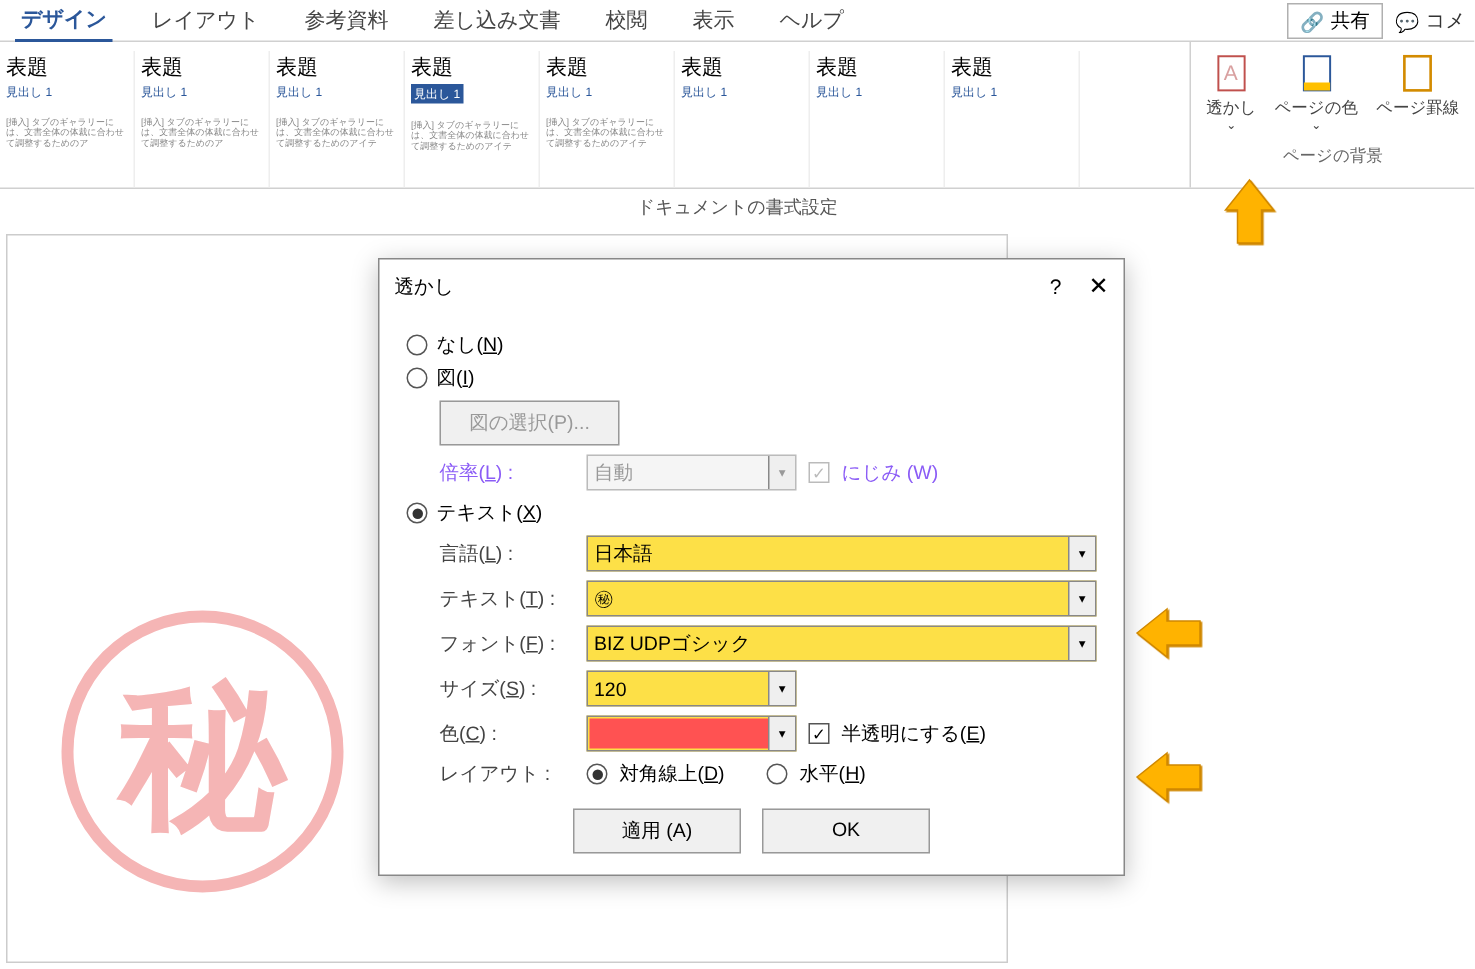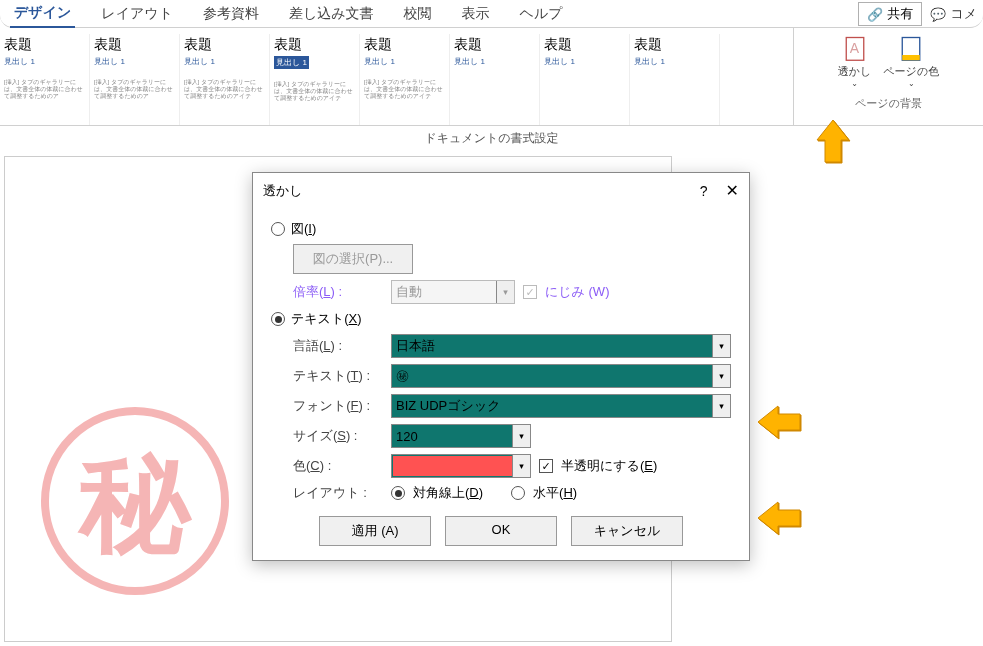--- a/index.html
+++ b/index.html
@@ -1,19 +1,19 @@
 <!DOCTYPE html>
 <html><head>
 <meta charset="utf-8">
 <style>
 * { box-sizing: border-box; margin: 0; padding: 0; font-family: "Yu Gothic UI", "Meiryo", sans-serif; }
 body { width: 983px; height: 646px; background: #fff; overflow: hidden; position: relative; }
 
 
-.ribbon-tabs { display: flex; align-items: center; height: 28px; border-bottom: 1px solid #d0d0d0; padding-left: 10px; gap: 22px; font-size: 14px; border-radius: 13px; }
+.ribbon-tabs { display: flex; align-items: center; height: 28px; border-bottom: 1px solid #d0d0d0; padding-left: 10px; gap: 22px; font-size: 14px; }
 .ribbon-tab { padding: 4px 4px; cursor: pointer; color: #444; }
 .ribbon-tab.active { color: #2b579a; border-bottom: 2px solid #2b579a; font-weight: 600; }
 
 
 .topright { position: absolute; top: 0; right: 0; display: flex; align-items: center; height: 28px; gap: 8px; padding-right: 6px; }
 .share-btn { border: 1px solid #b0b0b0; padding: 2px 8px; font-size: 13px; display: flex; align-items: center; gap: 4px; background: #fff; cursor: pointer; }
 .comment-btn { font-size: 13px; display: flex; align-items: center; gap: 4px; color: #333; }
 
 
 .ribbon-body { display: flex; height: 98px; border-bottom: 1px solid #d0d0d0; }
@@ -44,21 +44,21 @@
 .dialog-title-right { display: flex; gap: 18px; align-items: center; font-size: 14px; }
 .dialog-close { cursor: pointer; font-size: 16px; }
 .dialog-body { padding: 8px 18px 14px 18px; font-size: 13px; }
 .radio-row { display: flex; align-items: center; gap: 6px; margin: 4px 0; }
 .radio { width: 14px; height: 14px; border: 1px solid #555; border-radius: 50%; display: inline-flex; align-items: center; justify-content: center; }
 .radio.checked::after { content: ""; width: 7px; height: 7px; background: #333; border-radius: 50%; }
 .sub-group { margin-left: 22px; }
 .form-row { display: flex; align-items: center; margin: 6px 0; gap: 8px; }
 .form-label { width: 90px; color: #444; }
 .form-label.disabled { color: #8b5cf6; }
-.select-box { border: 1px solid #888; height: 24px; display: flex; align-items: center; padding: 0 4px; background: #0f766e; position: relative; }
+.select-box { border: 1px solid #888; height: 24px; display: flex; align-items: center; padding: 0 4px; background: #fde047; position: relative; }
 .select-box.disabled { color: #999; border-color: #bbb; background: #f5f5f5; }
 .select-arrow { position: absolute; right: 0; top: 0; bottom: 0; width: 18px; border-left: 1px solid #888; display: flex; align-items: center; justify-content: center; font-size: 9px; background: #efefef; }
 .combo { flex: 1; }
 .color-swatch { width: 120px; height: 20px; background: #ff5252; }
 .checkbox { width: 14px; height: 14px; border: 1px solid #555; display: inline-flex; align-items: center; justify-content: center; font-size: 11px; }
 .checkbox.checked::after { content: "✓"; }
 .checkbox.disabled { border-color: #bbb; color: #bbb; }
 .btn { border: 1px solid #999; background: #f0f0f0; padding: 5px 0; font-size: 13px; cursor: pointer; text-align: center; }
 .btn.disabled { color: #999; }
 .dialog-buttons { display: flex; gap: 14px; justify-content: center; margin-top: 14px; }
@@ -142,20 +142,26 @@
         <span style="font-size:8px;">⌄</span>
       </div>
       <div class="ribbon-btn">
         <svg viewBox="0 0 32 32">
             <rect x="6" y="4" width="20" height="26" fill="none" stroke="#2b579a" stroke-width="1.5"></rect>
             <path d="M6 24 L26 24 L26 30 L6 30 Z" fill="#ffc000"></path>
           </svg>
         <span>ページの色</span>
         <span style="font-size:8px;">⌄</span>
       </div>
+      <div class="ribbon-btn">
+        <svg viewBox="0 0 32 32">
+            <rect x="6" y="4" width="20" height="26" fill="none" stroke="#d38b00" stroke-width="2"></rect>
+          </svg>
+        <span>ページ罫線</span>
+      </div>
     </div>
     <div class="ribbon-section-label">ページの背景</div>
   </div>
 </div>
 
 <div class="docfmt-label">ドキュメントの書式設定</div>
 
 <div class="doc-area">
   <svg class="watermark-stamp" width="200" height="200" viewBox="0 0 200 200">
     <circle cx="100" cy="100" r="90" fill="none" stroke="#f5b5b5" stroke-width="8"></circle>
@@ -166,32 +172,36 @@
 <div class="dialog">
   <div class="dialog-title">
     <span>透かし</span>
     <div class="dialog-title-right">
       <span>?</span>
       <span class="dialog-close">✕</span>
     </div>
   </div>
   <div class="dialog-body">
 
+    <div class="radio-row">
+      <span class="radio"></span>
+      <span>なし(<span class="underline">N</span>)</span>
+    </div>
 
     <div class="radio-row">
       <span class="radio"></span>
       <span>図(<span class="underline">I</span>)</span>
     </div>
     <div class="sub-group">
       <div class="form-row">
         <div class="btn disabled pic-select-btn">図の選択(P)...</div>
       </div>
       <div class="form-row">
         <span class="form-label disabled">倍率(<span class="underline">L</span>) :</span>
-        <div class="select-box disabled" style="width:124px;">
+        <div class="select-box disabled" style="width:140px;">
           <span>自動</span>
           <span class="select-arrow">▾</span>
         </div>
         <span class="checkbox disabled checked"></span>
         <span class="form-label disabled" style="width:auto;">にじみ (W)</span>
       </div>
     </div>
 
     <div class="radio-row">
       <span class="radio checked"></span>
@@ -241,21 +251,20 @@
         <span>対角線上(<span class="underline">D</span>)</span>
         <span style="width:12px;"></span>
         <span class="radio"></span>
         <span>水平(<span class="underline">H</span>)</span>
       </div>
     </div>
 
     <div class="dialog-buttons">
       <div class="btn">適用 (A)</div>
       <div class="btn">OK</div>
-      <div class="btn">キャンセル</div>
     </div>
   </div>
 </div>
 
 <div class="arrow" style="top:118px;left:813px;">
   <svg width="40" height="50" viewBox="0 0 40 50">
       <path d="M20 2 L36 22 L28 22 L28 44 L12 44 L12 22 L4 22 Z" fill="#ffb300" stroke="#d08800" stroke-width="1"></path>
     </svg>
 </div>
 <div class="arrow" style="top:402px;left:756px;">

